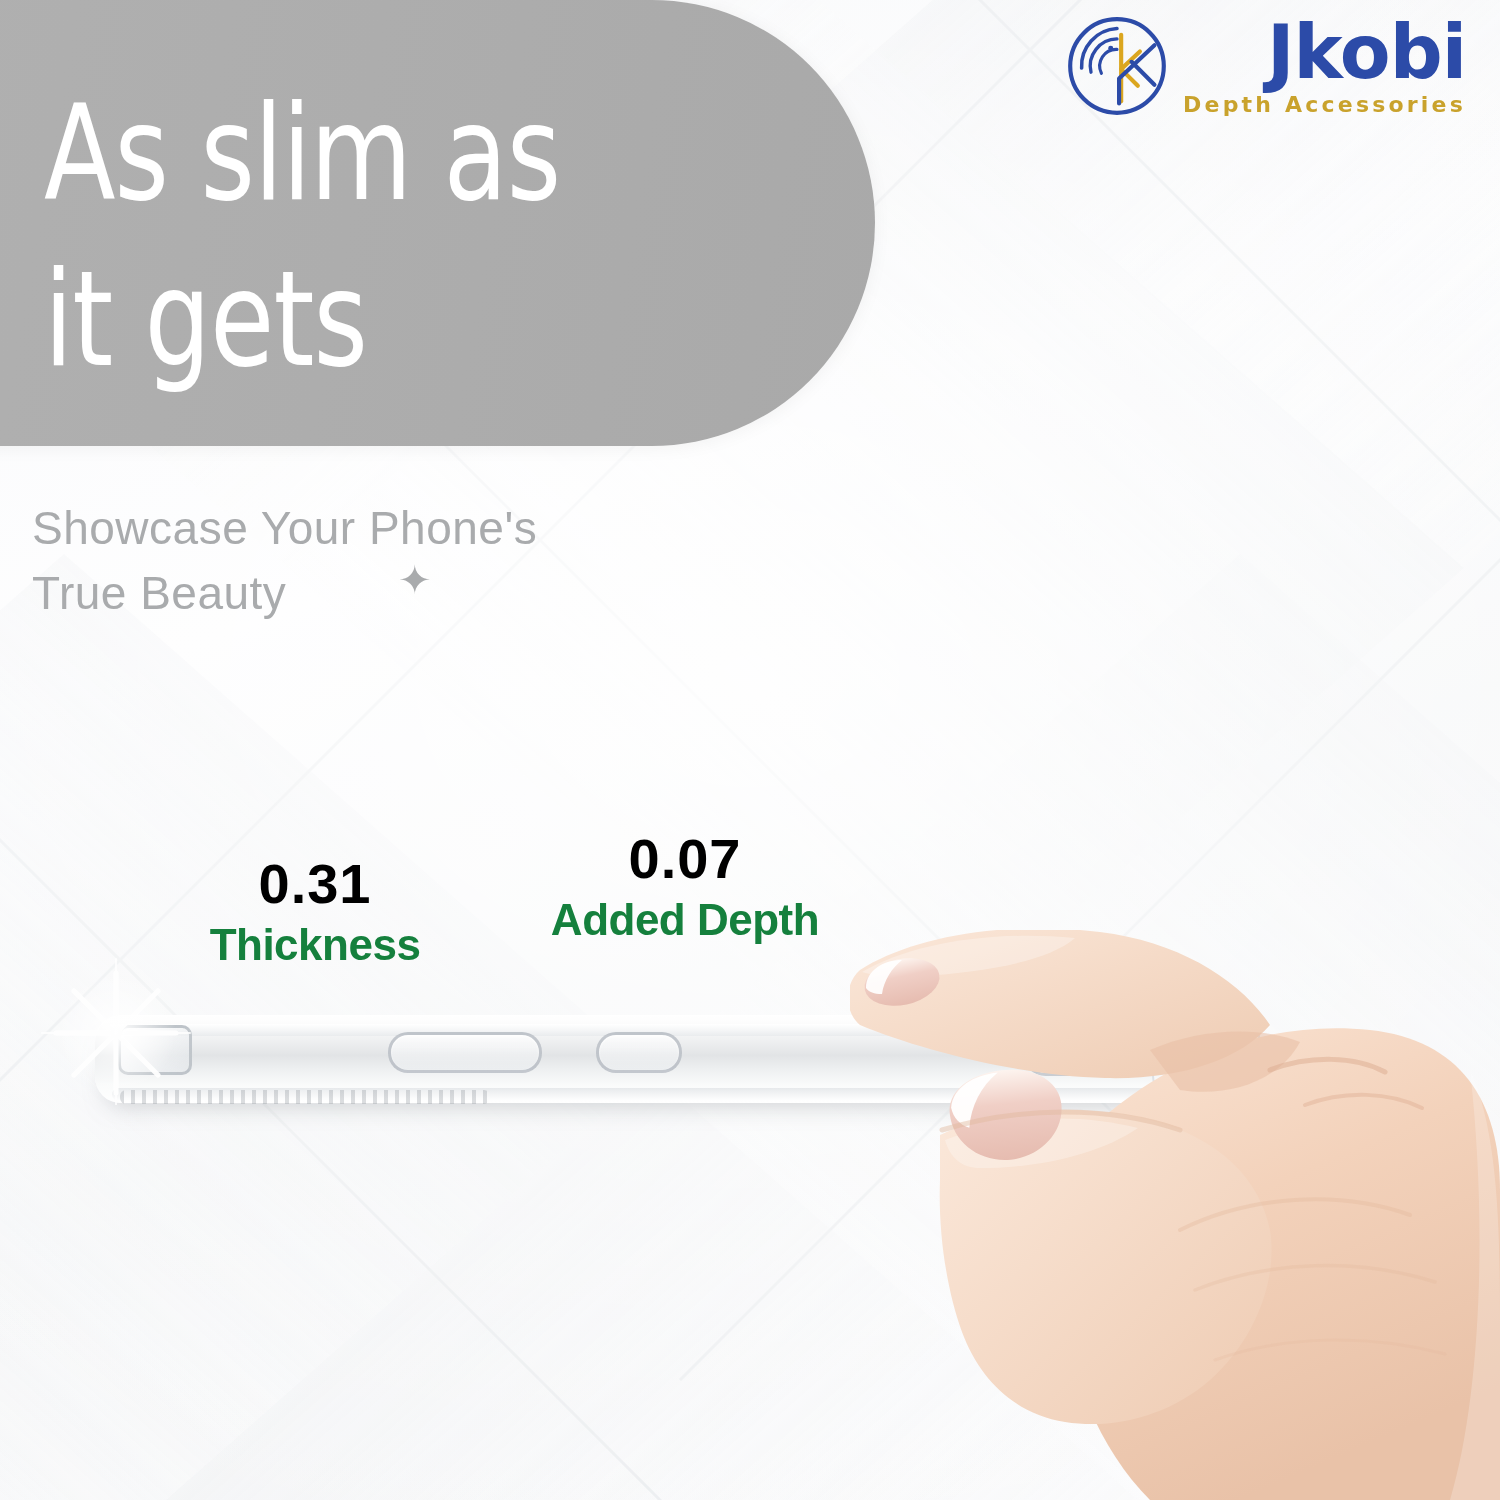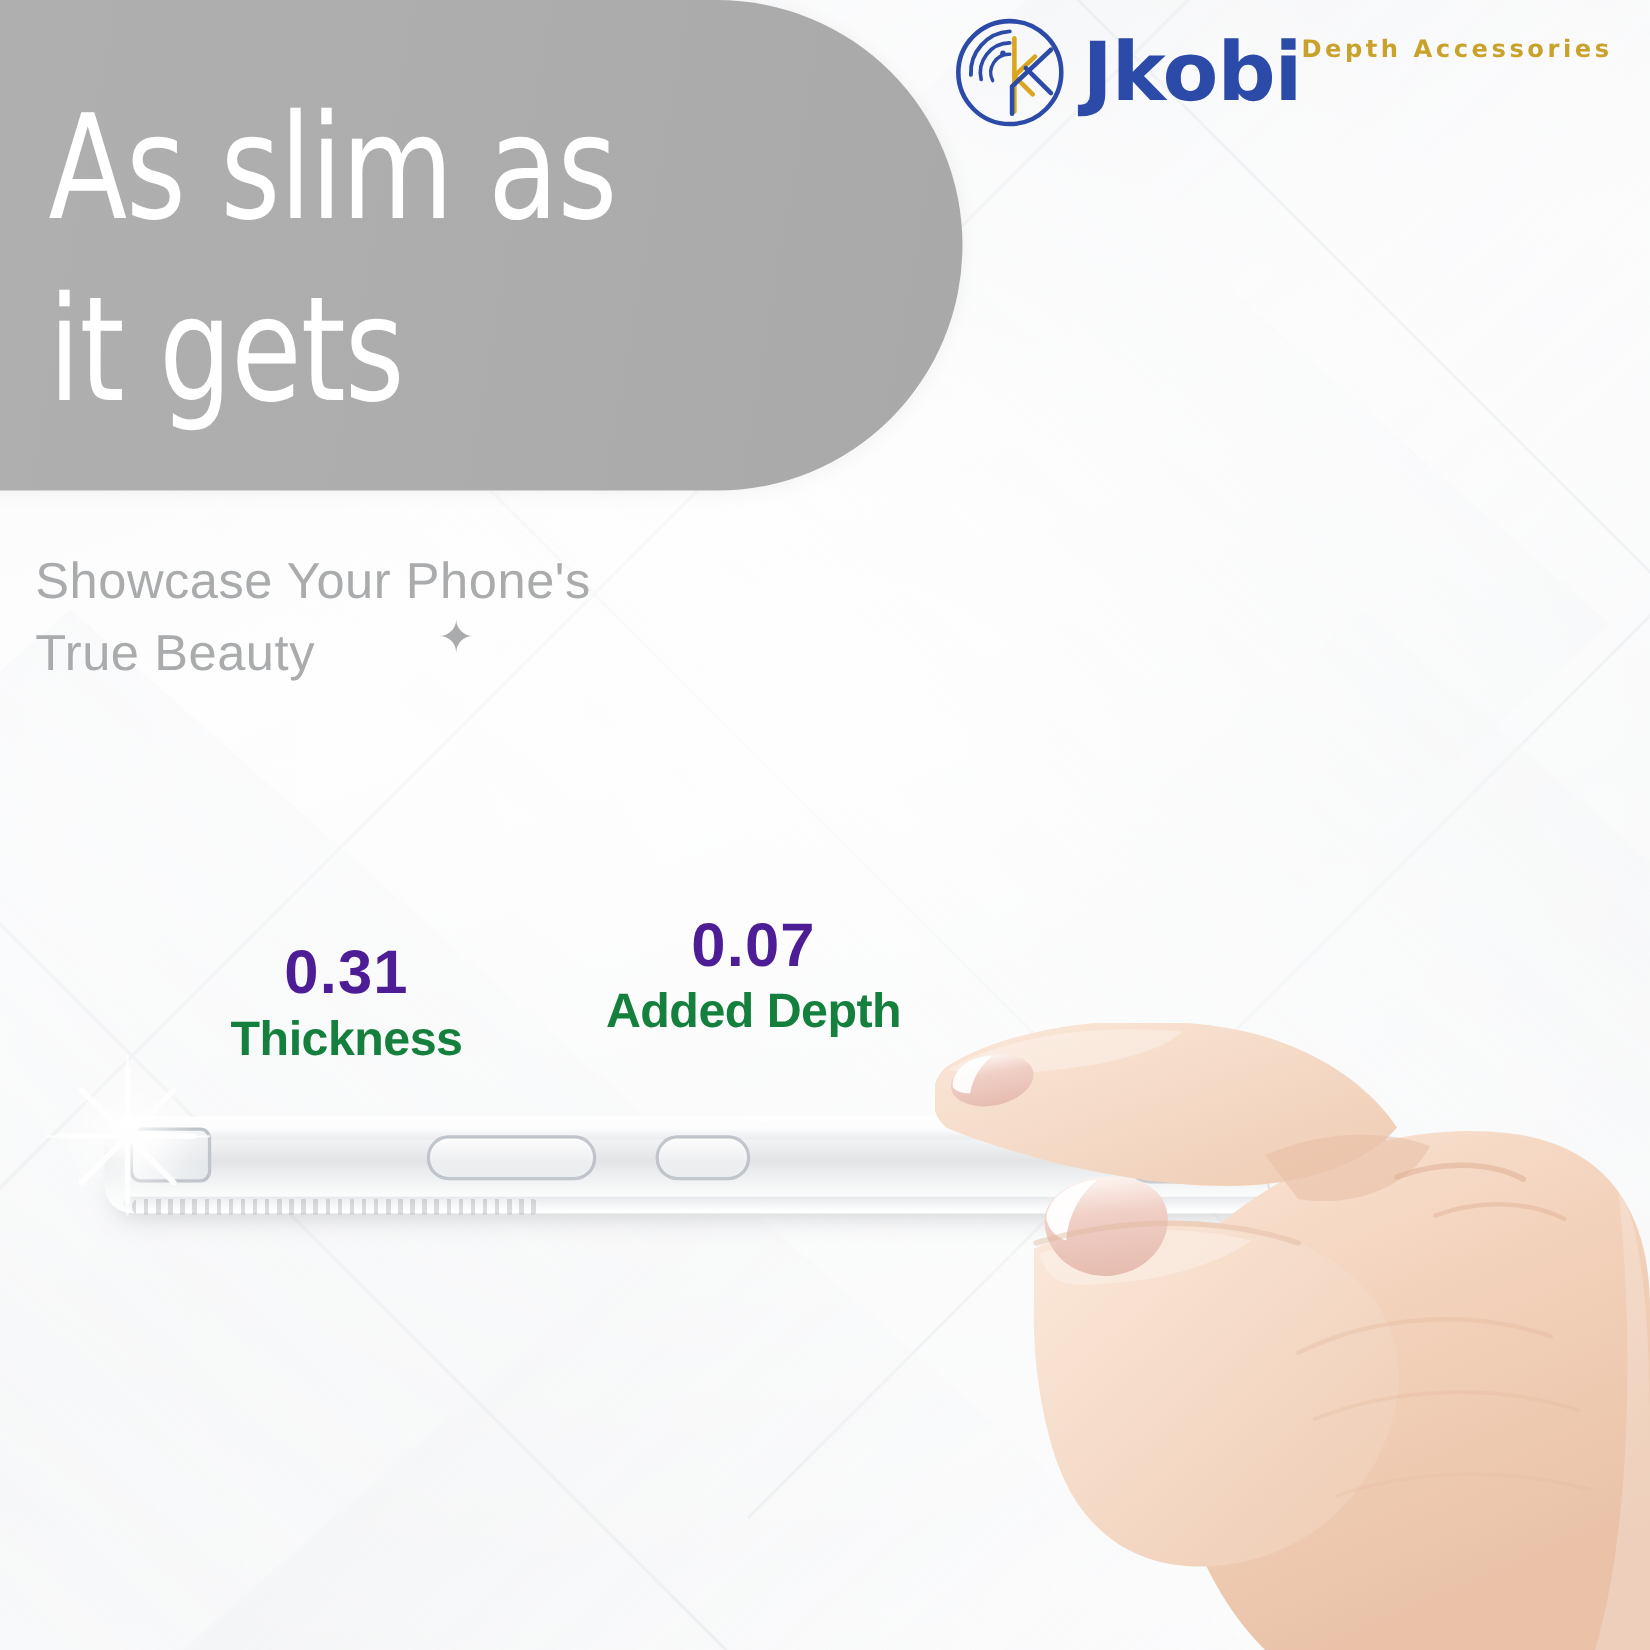--- a/index.html
+++ b/index.html
@@ -39,21 +39,21 @@
     color:#a9abad;font-size:46px;line-height:1.42;font-weight:400;
     letter-spacing:.5px;white-space:pre-line;
   }
   .sparkle{
     position:absolute;left:398px;top:560px;font-size:40px;color:#a9abad;line-height:1;
   }
 
   
   .spec{position:absolute;text-align:center;}
   .spec .val{
-    color:#4c1d95;font-weight:700;font-size:56px;line-height:1;letter-spacing:1px;
+    color:#000000;font-weight:700;font-size:56px;line-height:1;letter-spacing:1px;
     font-family:"Liberation Sans Narrow","Liberation Sans",sans-serif;
   }
   .spec .lbl{
     color:#15803d;font-weight:700;font-size:44px;line-height:1;margin-top:11px;
     letter-spacing:-.5px;
     font-family:"Liberation Sans","DejaVu Sans",sans-serif;
   }
   #spec-thickness{left:190px;top:856px;width:250px;}
   #spec-depth{left:520px;top:831px;width:330px;}
 
@@ -127,21 +127,21 @@
 
   
   .flare{position:absolute;left:38px;top:955px;width:180px;height:150px;pointer-events:none;}
 
   
   .hand{position:absolute;left:850px;top:930px;width:650px;height:570px;}
 
   
   .logo{position:absolute;right:34px;top:14px;display:flex;align-items:center;gap:14px;}
   .logo-mark{width:104px;height:104px;flex:0 0 auto;}
-  .logo-text{display:flex;flex-direction:row;align-items:flex-start;line-height:1;}
+  .logo-text{display:flex;flex-direction:column;align-items:flex-end;line-height:1;}
   .logo-word{
     color:#2c4ba8;font-size:74px;font-weight:700;letter-spacing:-1px;line-height:.98;
     font-family:"DejaVu Sans","Liberation Sans",sans-serif;
   }
   .logo-tag{
     color:#c9a22c;font-size:22px;font-weight:700;letter-spacing:3.2px;margin-top:5px;
     font-family:"DejaVu Sans","Liberation Sans",sans-serif;
   }
 </style>
 </head>

